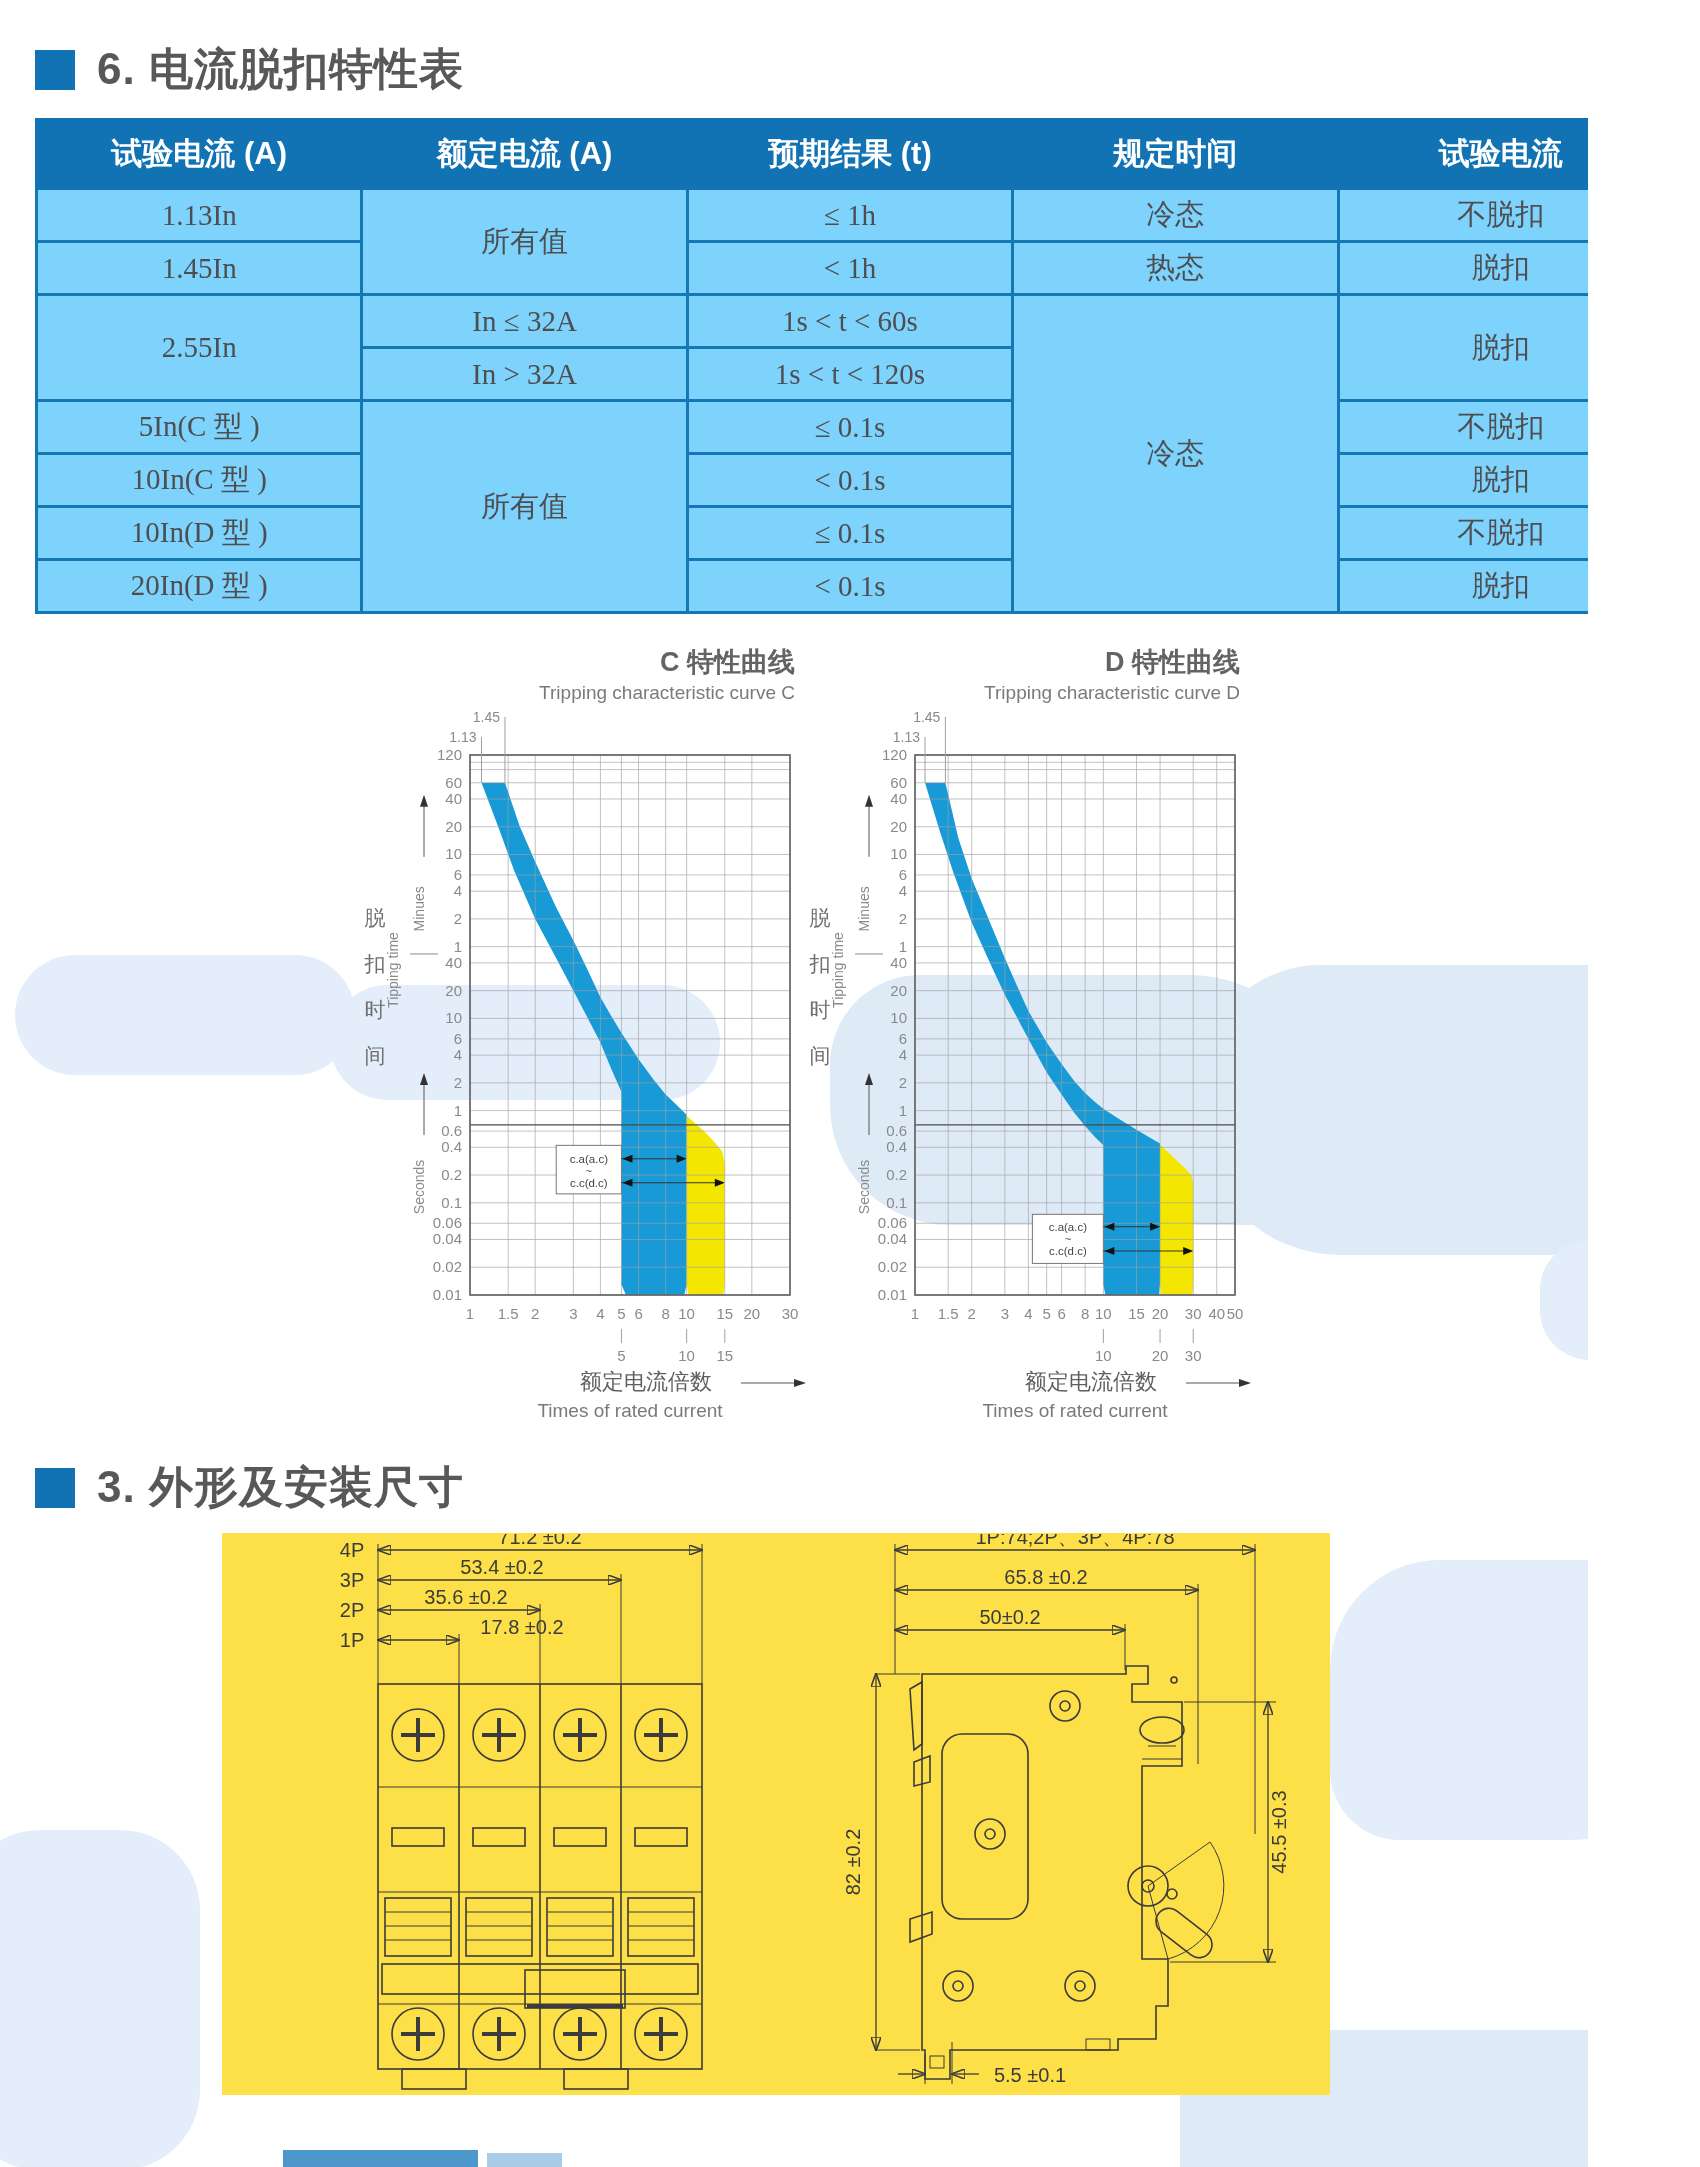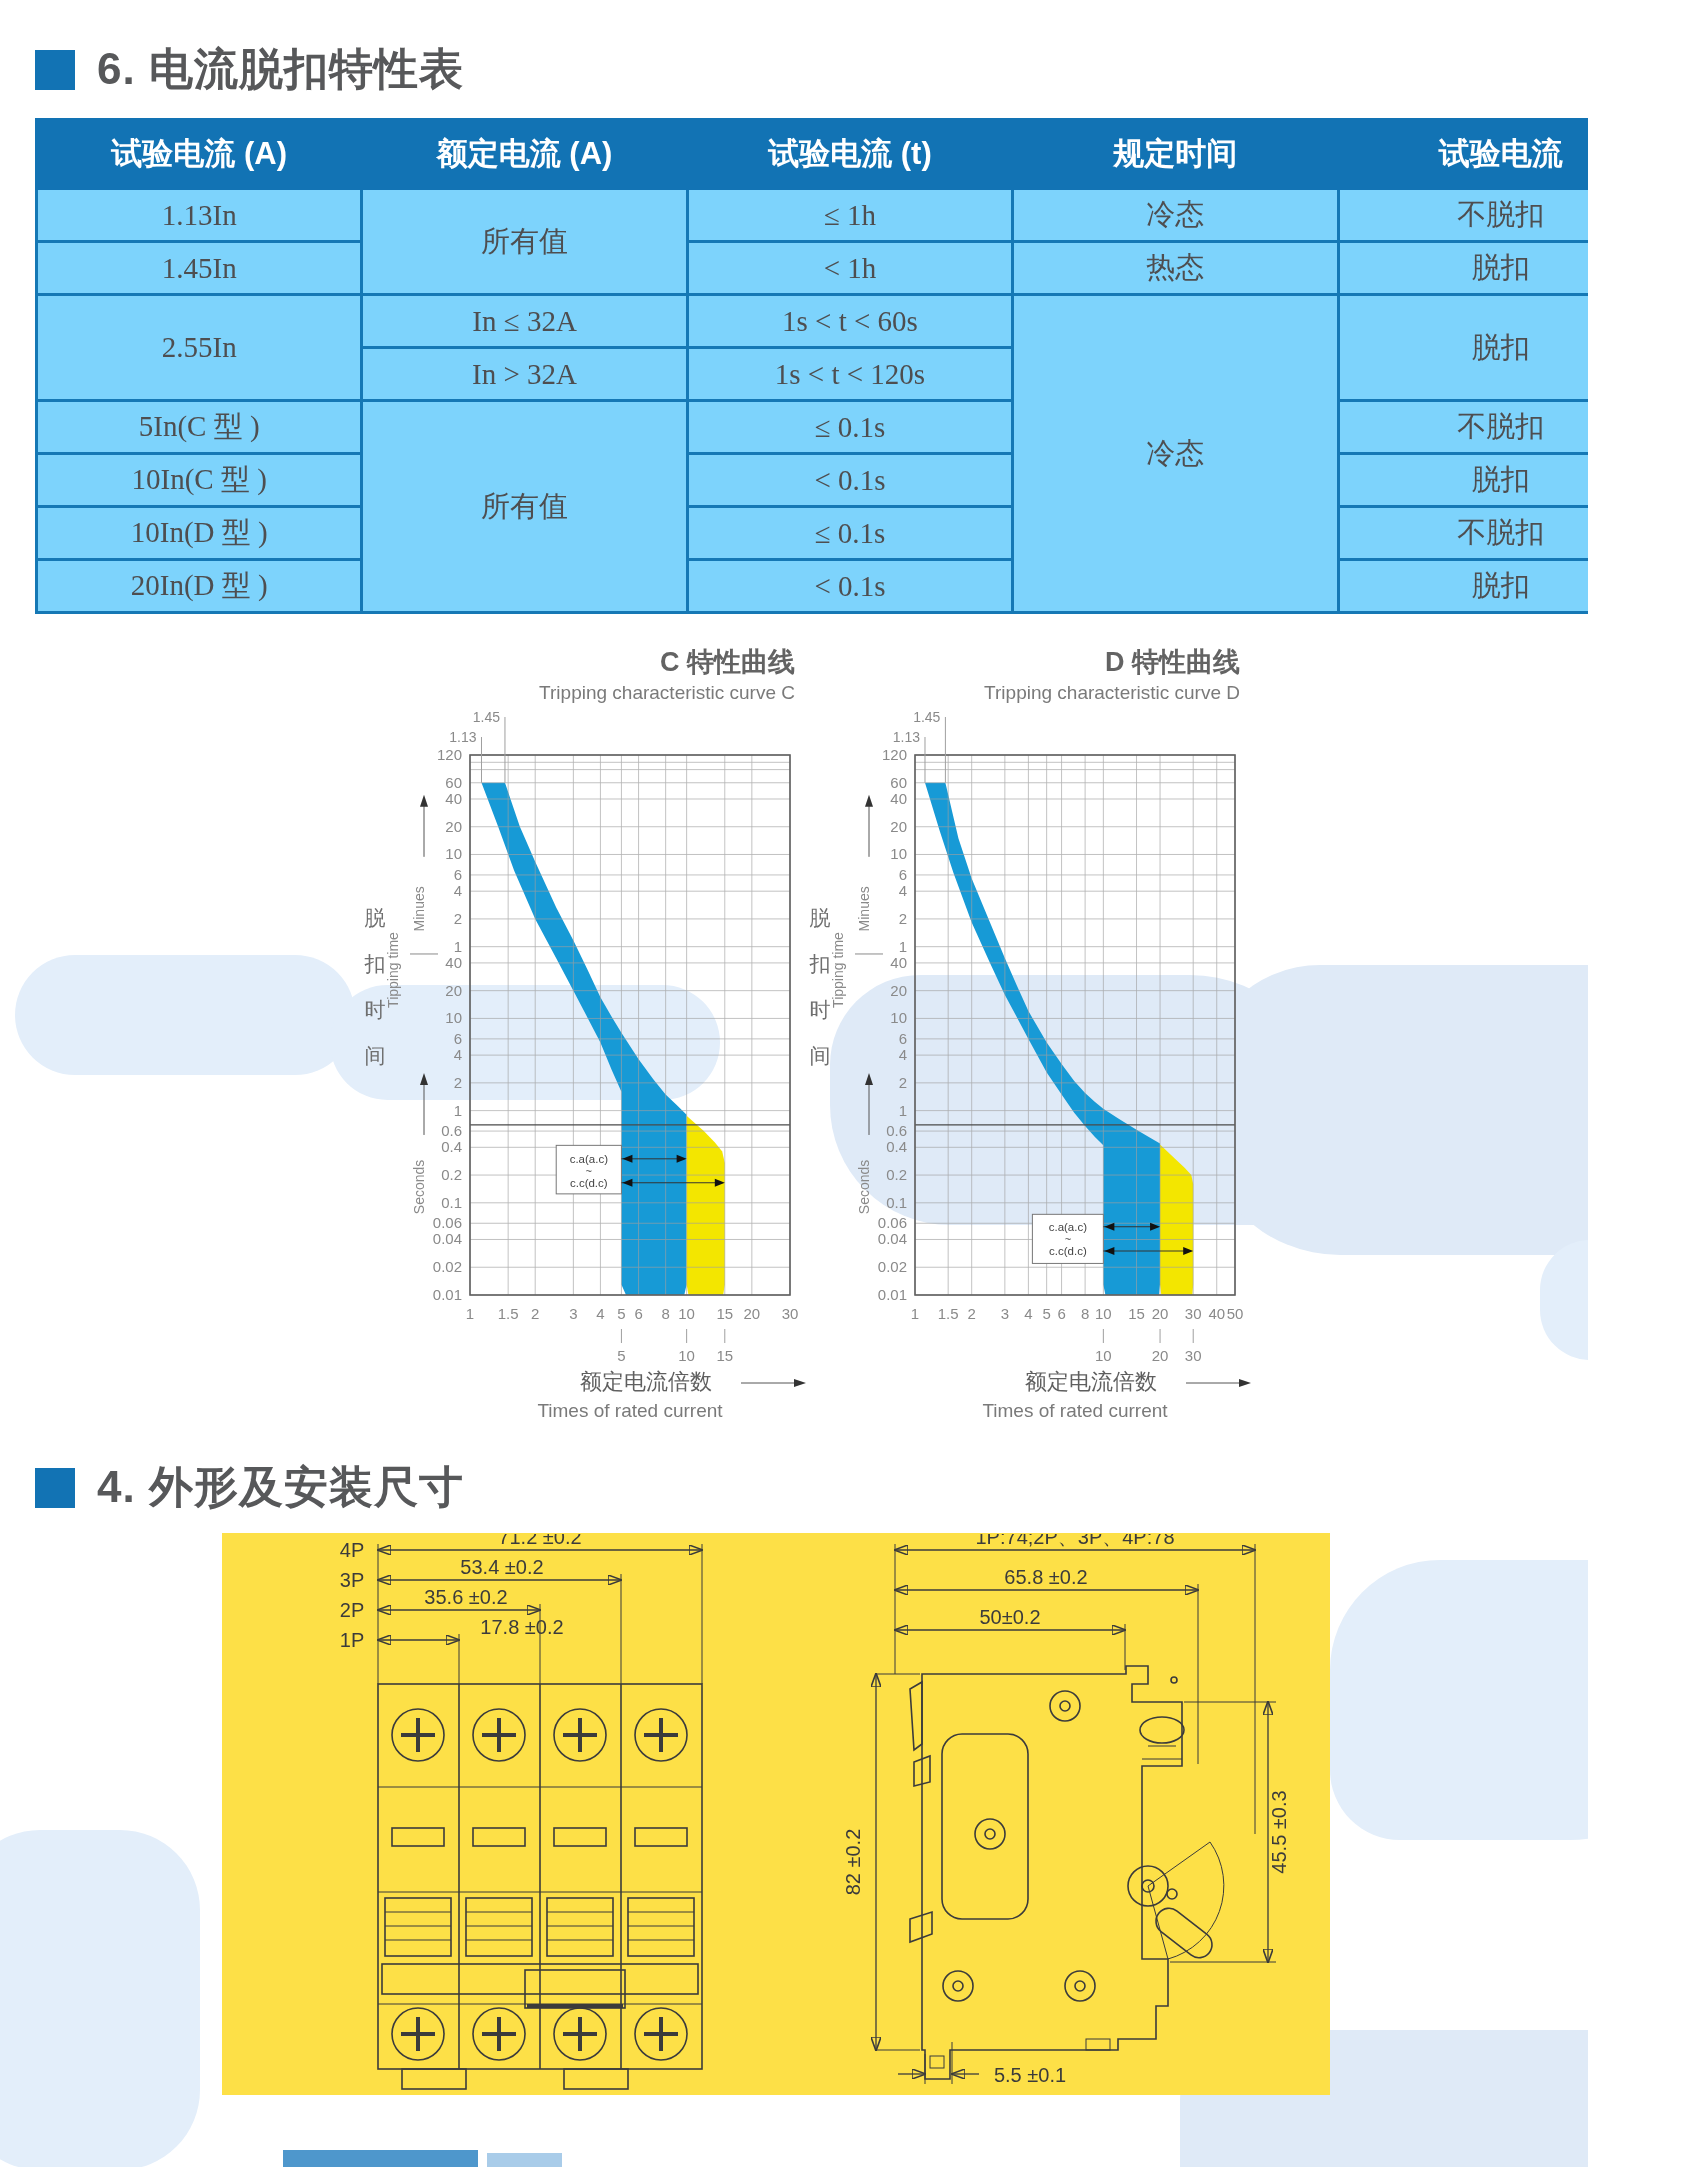--- a/index.html
+++ b/index.html
@@ -64,21 +64,21 @@
         <col style="width:20%">
         <col style="width:20%">
         <col style="width:20%">
         <col style="width:20%">
         <col style="width:20%">
       </colgroup>
     <thead>
       <tr>
         <th>试验电流 (A)</th>
         <th>额定电流 (A)</th>
-        <th>试验电流 (t)</th>
+        <th>预期结果 (t)</th>
         <th>规定时间</th>
         <th>试验电流</th>
       </tr>
     </thead>
     <tbody>
       <tr>
         <td>1.13In</td>
         <td rowspan="2">所有值</td>
         <td>≤ 1h</td>
         <td>冷态</td>
@@ -365,21 +365,21 @@
         <line x1="308.34941122168925" y1="591.744381496103" x2="363.0482336650678" y2="591.744381496103" stroke="#333" stroke-width="1"></line>
         <path d="M309.34941122168925,591.744381496103 L319.34941122168925,587.744381496103 L319.34941122168925,595.744381496103 Z" fill="#111"></path>
         <path d="M365.0482336650678,591.744381496103 L355.0482336650678,587.744381496103 L355.0482336650678,595.744381496103 Z" fill="#111"></path>
         <line x1="308.34941122168925" y1="616.0131719164663" x2="396.2149186294913" y2="616.0131719164663" stroke="#333" stroke-width="1"></line>
         <path d="M309.34941122168925,616.0131719164663 L319.34941122168925,612.0131719164663 L319.34941122168925,620.0131719164663 Z" fill="#111"></path>
         <path d="M398.2149186294913,616.0131719164663 L388.2149186294913,612.0131719164663 L388.2149186294913,620.0131719164663 Z" fill="#111"></path>
       </svg></div>
 
   <div class="section-title" style="left:35px;top:1458px;">
     <span class="bullet"></span>
-    <span>4. 外形及安装尺寸</span>
+    <span>3. 外形及安装尺寸</span>
   </div>
 
   <div class="panel">
 
     <svg class="draw" id="front-view" viewBox="0 0 470 560" width="470" height="560">
       <defs>
         <marker id="fa" markerWidth="14" markerHeight="10" refX="13" refY="5" orient="auto-start-reverse" markerUnits="userSpaceOnUse">
           <path d="M0,0 L14,5 L0,10 Z" fill="#3b3b3b" stroke="none"></path>
         </marker>
       </defs>

